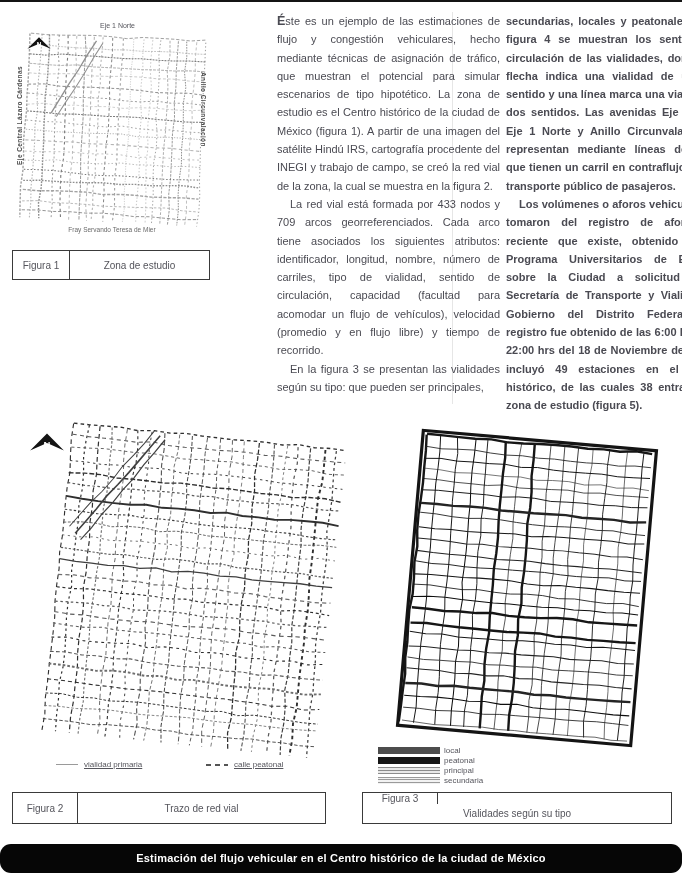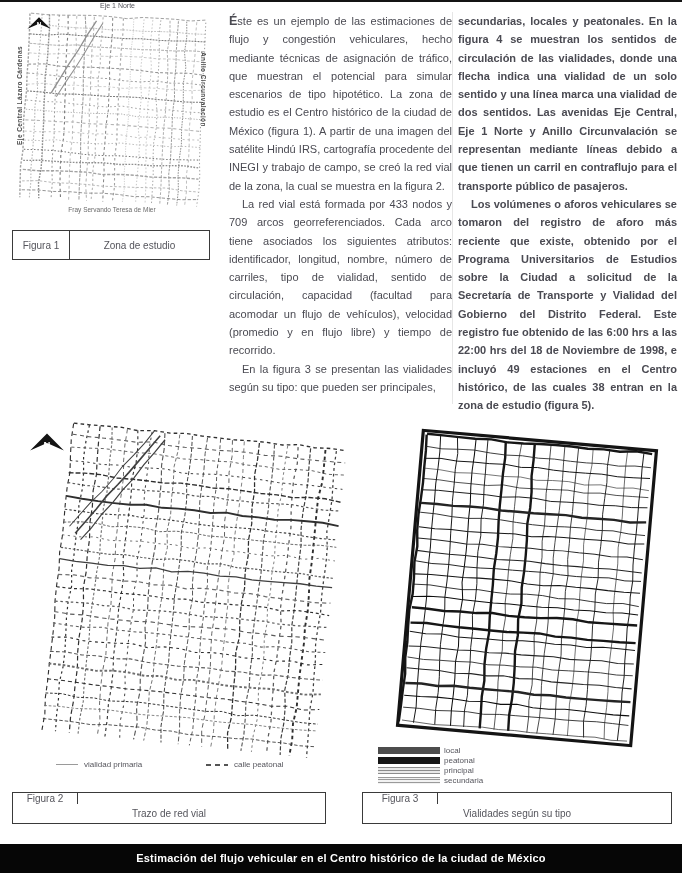--- a/index.html
+++ b/index.html
@@ -1,73 +1,73 @@
 <!DOCTYPE html>
 <html><head>
 <meta charset="utf-8">
 <style>
   html,body{margin:0;padding:0;background:#fff;}
   .page{position:relative;width:682px;height:875px;background:#fff;overflow:hidden;
         font-family:"Liberation Sans",sans-serif;}
   .top-rule{position:absolute;left:0;top:0;width:682px;height:2px;background:#141414;}
 
   
-  .textcol{position:absolute;top:12px;color:#4a4a52;font-size:11px;line-height:18.3px;}
+  .textcol{position:absolute;top:12px;color:#4a4a52;font-size:11px;line-height:18.3px;margin-left:48px;}
   .colB{left:229px;width:223px;}
   .colC{left:458px;width:219px;font-weight:bold;}
   .textcol p{margin:0;text-align:justify;}
   .indent{text-indent:13px;}
   .lead{font-weight:bold;font-size:12.5px;}
   .colrule{position:absolute;left:452px;top:12px;width:1px;height:392px;background:#e6e6e6;}
 
   
   .map{position:absolute;overflow:visible;}
   .north{position:absolute;}
   .north polygon{fill:#141414;}
   .north text{fill:#fff;font:bold 9px "Liberation Sans",sans-serif;text-anchor:middle;}
   .capbox{position:absolute;display:flex;border:1px solid #3a3a3a;background:#fff;
           color:#55555c;font-size:10px;align-items:stretch;}
   .captag{width:56px;display:flex;align-items:center;justify-content:center;
           border-right:1px solid #3a3a3a;}
   .captitle{flex:1;display:flex;align-items:center;justify-content:center;}
 
   
-  .fig1{position:absolute;left:12px;top:0;width:200px;height:262px;}
+  .fig1{position:absolute;left:12px;top:20px;width:200px;height:262px;}
   .lbl{position:absolute;color:#55555c;}
   .lbl-top{left:88px;top:2px;font-size:7px;}
   .lbl-bottom{left:0;top:206px;width:200px;text-align:center;font-size:6.5px;color:#6a6a6a;}
   .vlbl{position:absolute;font-size:6.5px;font-weight:bold;color:#4a4a4a;
         writing-mode:vertical-rl;letter-spacing:.4px;}
   .vleft{left:4px;top:46px;transform:rotate(180deg);}
   .vright{left:188px;top:52px;}
 
   
   .fig2{position:absolute;left:10px;top:424px;width:330px;height:404px;}
   .legend2{position:absolute;left:46px;top:336px;display:grid;
-           grid-template-columns:150px 1fr;row-gap:24px;font-size:8px;color:#55555c;}
+           grid-template-columns:150px 1fr;row-gap:24px;font-size:8px;color:#55555c;text-decoration:underline;}
   .litem{display:flex;align-items:center;gap:6px;}
   .lswatch{display:inline-block;width:22px;}
   .lswatch[data-style="solid"]{height:1px;background:#9a9a9a;}
   .lswatch[data-style="dash"]{height:2px;background:repeating-linear-gradient(90deg,#555 0 5px,transparent 5px 9px);}
   .lswatch[data-style="dash-bold"]{height:3px;background:repeating-linear-gradient(90deg,#333 0 6px,transparent 6px 10px);}
 
   
   .fig3{position:absolute;left:352px;top:424px;width:320px;height:404px;}
   .legend3{position:absolute;left:14px;top:322px;font-size:8px;color:#55555c;}
   .bitem{display:flex;align-items:center;gap:4px;margin-bottom:1px;padding-left:12px;}
   .bswatch{display:inline-block;width:62px;height:7px;}
   .bswatch[data-style="bar-dark"]{background:#4d4d4d;}
   .bswatch[data-style="bar-black"]{background:#151515;}
   .bswatch[data-style="bar-striped"]{background:repeating-linear-gradient(180deg,#8c8c8c 0 1px,#e8e8e8 1px 3px);}
   .bswatch[data-style="bar-striped-light"]{background:repeating-linear-gradient(180deg,#9a9a9a 0 1px,#f2f2f2 1px 2.5px);}
 
   
   .footerbar{position:absolute;left:0;top:844px;width:682px;height:29px;background:#060606;
              color:#fff;font-size:11px;font-weight:bold;text-align:center;line-height:29px;
-             letter-spacing:.2px;}
+             letter-spacing:.2px;border-radius:11px;}
 </style>
 </head>
 <body>
 
 <div class="page">
   <div class="top-rule"></div>
 
   <section class="fig1">
     <svg id="map1" class="map" style="left:8px;top:12px;width:188px;height:196px" viewBox="0 0 188 196">
         <g transform="rotate(3 94 98)">
@@ -211,21 +211,21 @@
       <div class="litem">
         <span class="lswatch" data-style="dash"></span>
         <span>registro secundaria</span>
       </div>
       <div class="litem">
         <span class="lswatch" data-style="dash-bold"></span>
         <span>vialidades locales</span>
       </div>
     </div>
 
-    <div class="capbox" style="left:2px;top:368px;width:312px;height:30px;flex-direction:column;">
+    <div class="capbox" style="left:2px;top:368px;width:312px;height:30px;">
       <div class="captag" style="width:64px">Figura 2</div>
       <div class="captitle">Trazo de red vial</div>
     </div>
   </section>
 
   <section class="fig3">
     <svg id="map3" class="map" style="left:50px;top:8px;width:250px;height:312px" viewBox="0 0 250 312">
         <g transform="rotate(5 125 156)">
           <polyline points="11.7,12.0 12.3,28.0 12.1,44.0 12.2,60.0 11.5,76.0 10.5,92.0 10.6,108.0 12.1,124.0 10.6,140.0 11.5,156.0 11.6,172.0 9.7,188.0 9.9,204.0 10.5,220.0 9.8,236.0 11.1,252.0 10.2,268.0 9.7,284.0 8.9,300.0" fill="none" stroke="#161616" stroke-width="2.40"></polyline>
           <polyline points="25.7,12.0 26.3,28.0 25.9,44.0 25.0,60.0 25.2,76.0 24.9,92.0 24.8,108.0 25.2,124.0 24.8,140.0 24.9,156.0 25.8,172.0 25.5,188.0 25.0,204.0 24.1,220.0 23.9,236.0 24.1,252.0 24.3,268.0 24.9,284.0 23.6,300.0" fill="none" stroke="#161616" stroke-width="1.00"></polyline>

